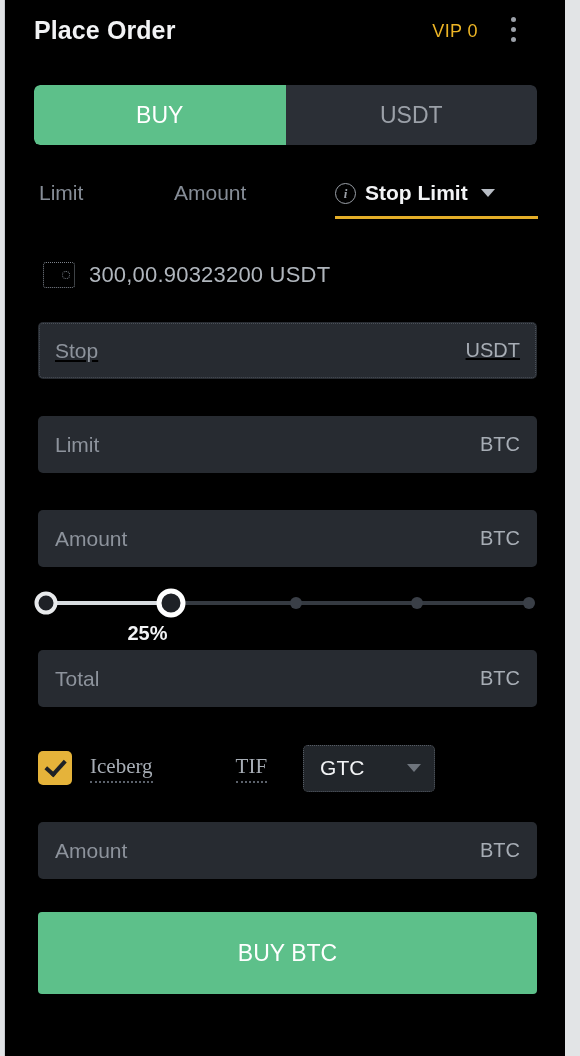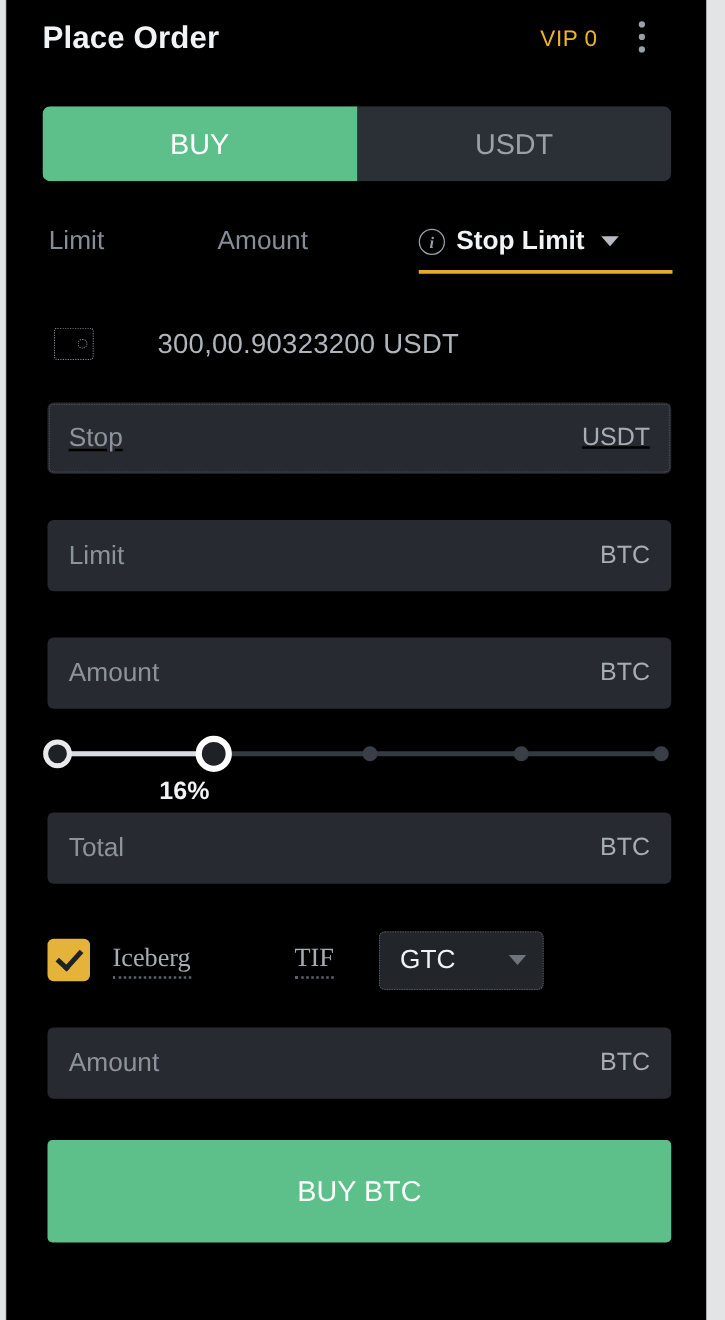--- a/index.html
+++ b/index.html
@@ -180,21 +180,20 @@
     top: 8px;
     width: 6px;
     height: 6px;
     border-radius: 50%;
     border: 1.4px dotted #7d838c;
   }
   #balance-text {
     font-size: 22px;
     color: #b0b6bd;
     letter-spacing: 0.2px;
-    margin-left: 37px;
   }
 
   
   .field {
     position: absolute;
     left: 33px;
     width: 499px;
     height: 57px;
     background: #272b31;
     border-radius: 5px;
@@ -432,21 +431,21 @@
 
   <div id="slider">
     <div id="slider-track"></div>
     <div id="slider-fill"></div>
     <div class="slider-node" style="left:258px"></div>
     <div class="slider-node" style="left:379px"></div>
     <div class="slider-node" style="left:491px"></div>
     <div class="slider-ring" id="slider-ring-start"></div>
     <div class="slider-ring" id="slider-handle"></div>
   </div>
-  <div id="slider-value">16%</div>
+  <div id="slider-value">25%</div>
 
   <div class="field" id="field-total">
     <span class="field-label">Total</span>
     <span class="field-unit">BTC</span>
   </div>
 
   <div id="iceberg-row">
     <div id="iceberg-checkbox">
       <span></span>
     </div>

